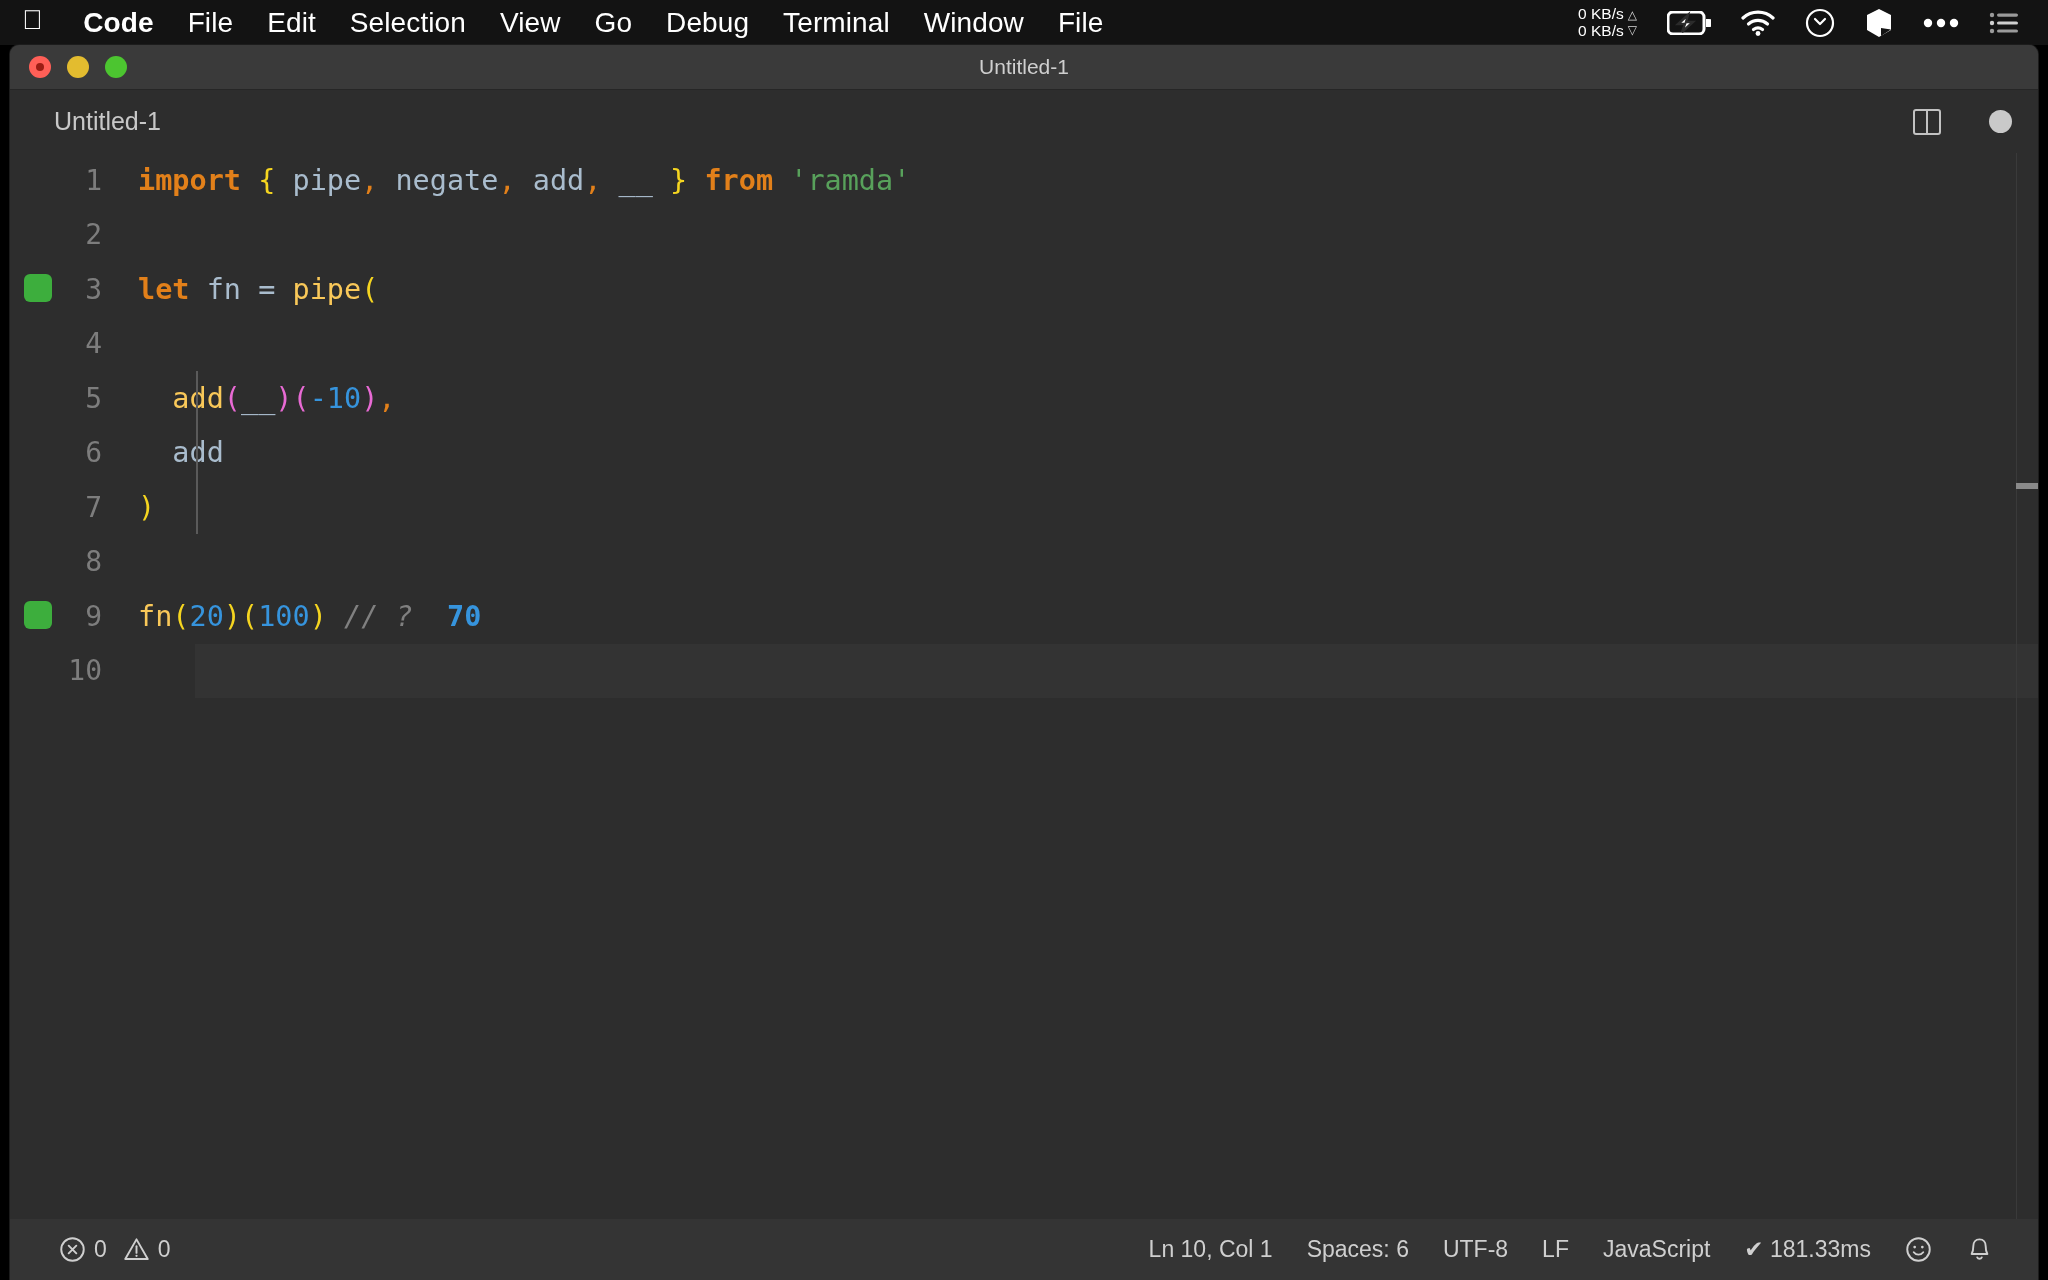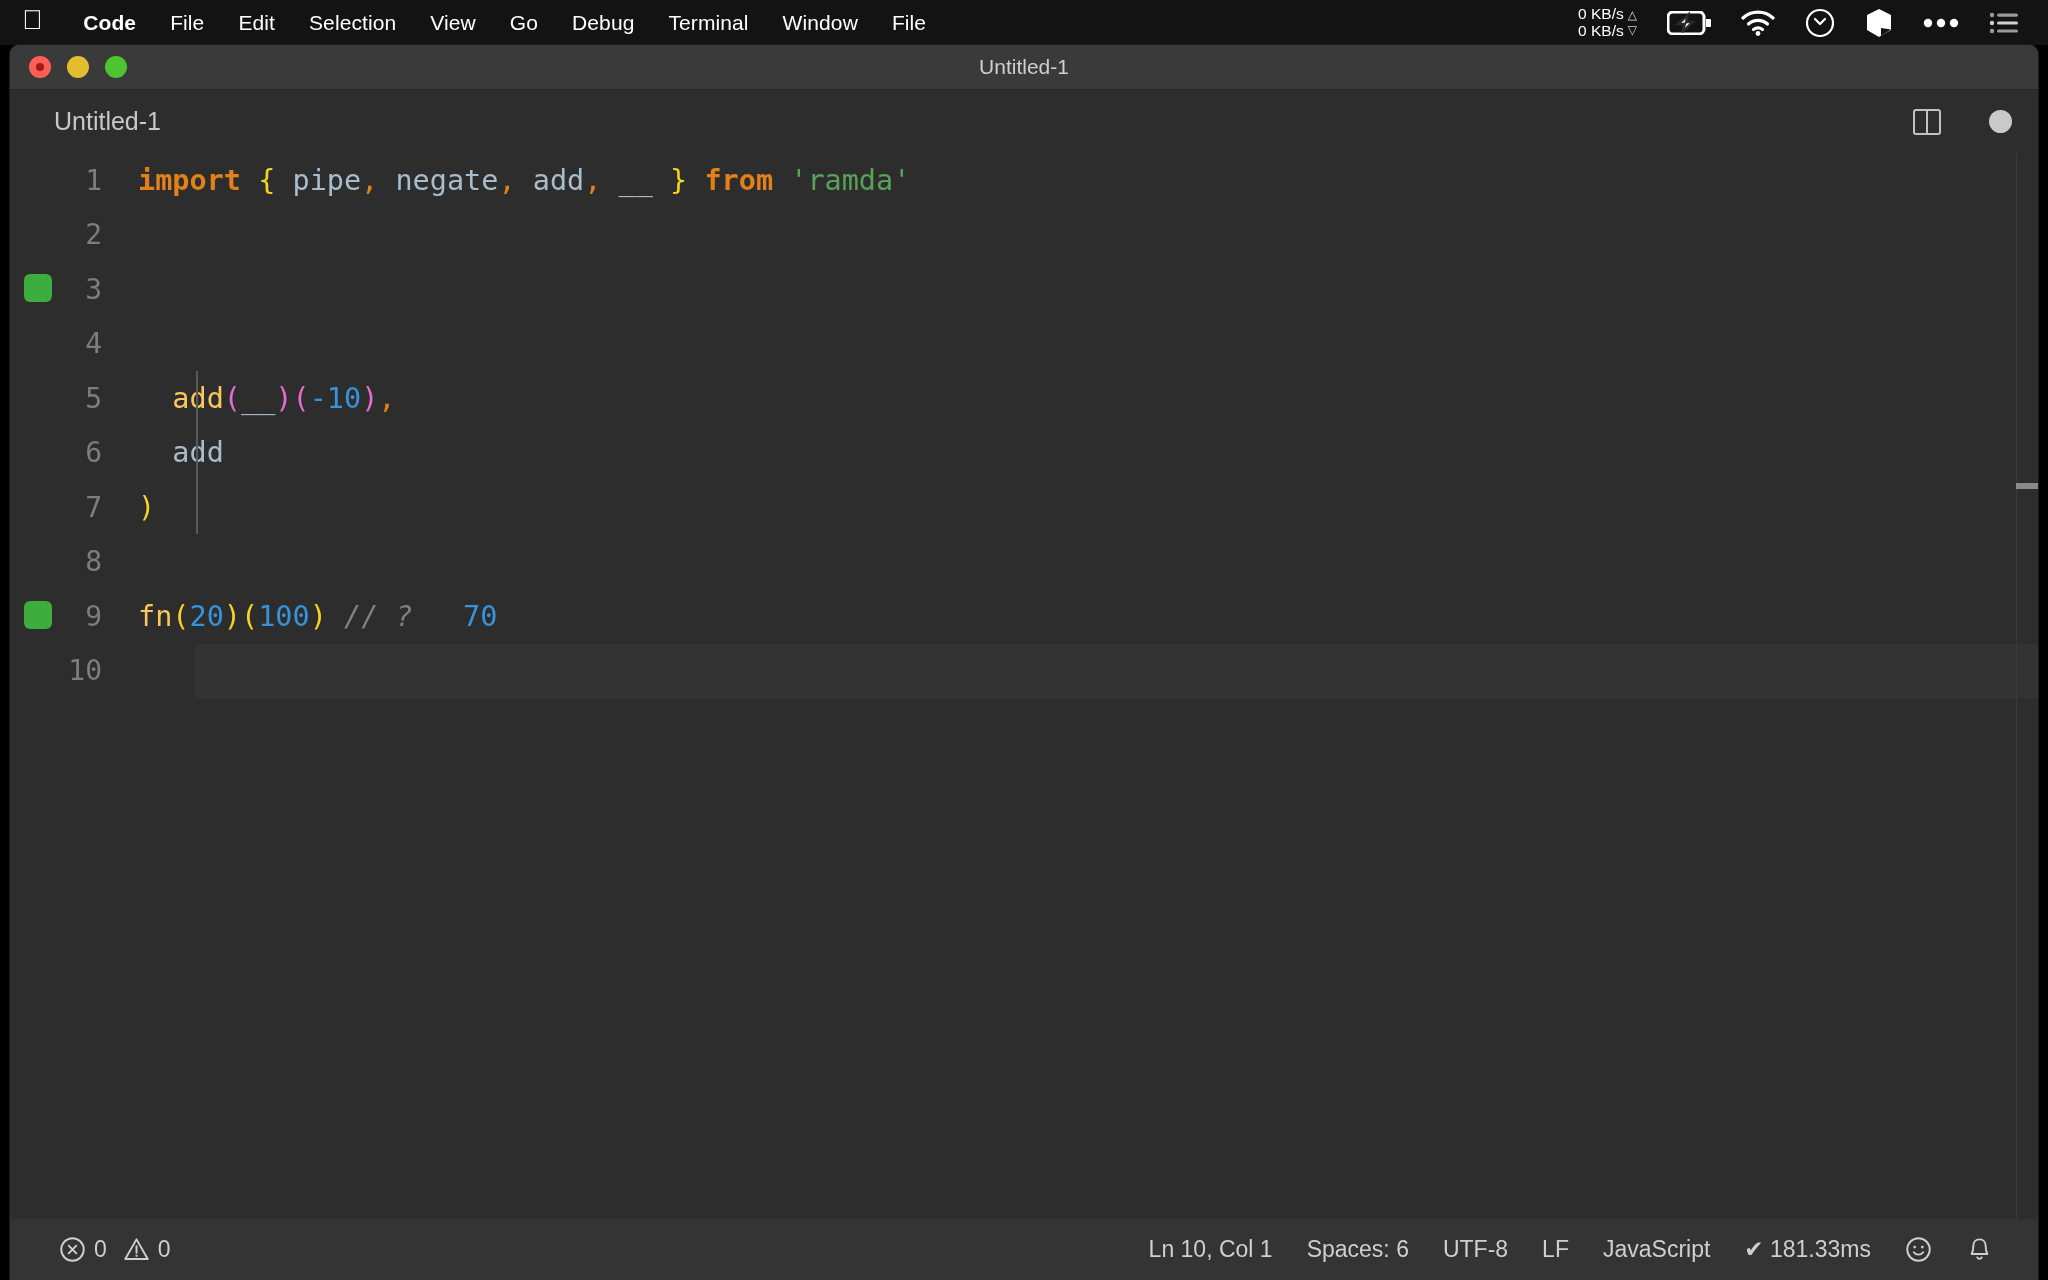--- a/index.html
+++ b/index.html
@@ -13,21 +13,21 @@
   #menubar{
     position:absolute; left:0; top:0; width:2048px; height:45px;
     background:#131313; display:flex; align-items:center;
     padding:0 14px 0 22px; color:#ffffff;
   }
   #menubar .apple{
     font-size:27px; line-height:1; margin-right:24px; margin-top:-4px;
     color:#fff;
   }
   .menu-item{
-    font-size:21px; color:#fff; padding:0 17px; white-space:nowrap;
+    font-size:28px; color:#fff; padding:0 17px; white-space:nowrap;
     letter-spacing:0.1px;
   }
   .menu-item.bold{ font-weight:bold; }
   #menubar .spacer{ flex:1 1 auto; }
   #menu-right{ display:flex; align-items:center; gap:0; }
   .tray{ display:flex; align-items:center; justify-content:center; padding:0 15px; height:45px; }
   .netspeed{
     display:flex; align-items:center; gap:4px; font-size:15px; line-height:1.05;
   }
   .netspeed .vals{ text-align:right; font-size:15.5px; }
@@ -117,21 +117,21 @@
   .t-fn      { color:#f9c859; }
   .t-brace   { color:#f5d520; }
   .t-paren   { color:#f5d520; }
   .t-paren2  { color:#e86ad4; }
   .t-comma   { color:#e2801a; }
   .t-string  { color:#58a15b; }
   .t-num     { color:#3694dd; }
   .t-op      { color:#a9bccd; }
   .t-us      { color:#a9bccd; }
   .t-comment { color:#808080; font-style:italic; }
-  .t-result  { color:#3694dd; font-weight:normal;margin-left:16px; }
+  .t-result  { color:#3694dd; font-weight:bold; }
 
   
   #overview{
     position:absolute; right:0; top:0; width:22px; height:100%;
     border-left:1px solid #3a3a3a;
   }
   #overview .mark{
     position:absolute; right:0; width:22px; height:6px; background:#8a8a8a;
   }
 
@@ -262,20 +262,21 @@
       </div>
 
       <div class="line">
         <span class="lnum">2</span>
         <span class="ctext"></span>
       </div>
 
       <div class="line">
         <span class="gutter-mark"></span>
         <span class="lnum">3</span>
+        <span class="ctext"><span class="t-kw">let</span> <span class="t-ident">fn</span> <span class="t-op">=</span> <span class="t-fn">pipe</span><span class="t-paren">(</span></span>
       </div>
 
       <div class="line">
         <span class="lnum">4</span>
       </div>
 
       <div class="line">
         <span class="lnum">5</span>
         <span class="ctext">  <span class="t-fn">add</span><span class="t-paren2">(</span><span class="t-us">__</span><span class="t-paren2">)</span><span class="t-paren2">(</span><span class="t-num">-10</span><span class="t-paren2">)</span><span class="t-comma">,</span></span>
       </div>

